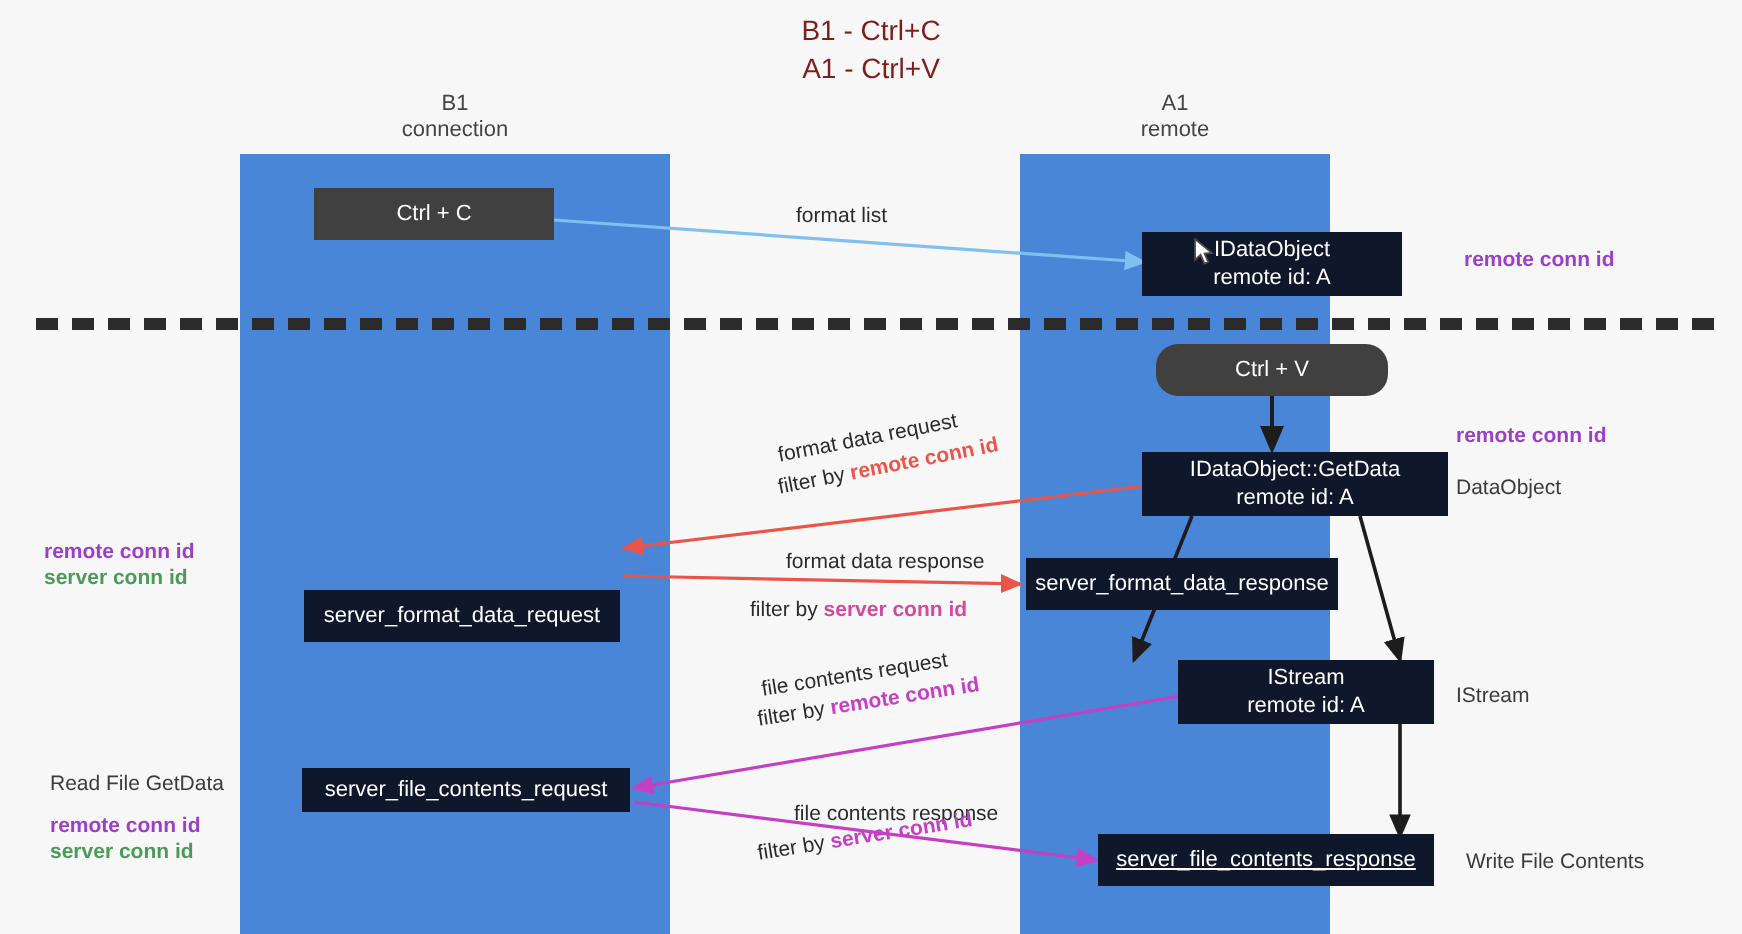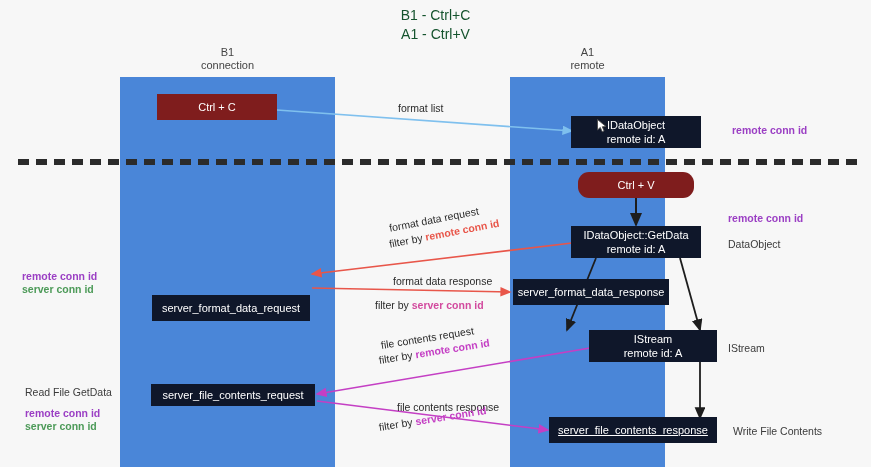--- a/index.html
+++ b/index.html
@@ -20,21 +20,21 @@
     background: #4a86d8;
   }
   #lane-b1 { left: 120px; top: 77px; width: 215px; height: 390px; }
   #lane-a1 { left: 510px; top: 77px; width: 155px; height: 390px; }
 
   .title {
     position: absolute;
     left: 0; right: 0; top: 6px;
     text-align: center;
     font-size: 14px;
-    color: #14532d;
+    color: #7f1d1d;
     line-height: 19px;
     white-space: pre;
   }
   .lane-head {
     position: absolute;
     text-align: center;
     font-size: 11px;
     color: #444;
     line-height: 13px;
     white-space: pre;
@@ -49,21 +49,21 @@
     flex-direction: column;
     align-items: center;
     justify-content: center;
     color: #ffffff;
     font-size: 11px;
     line-height: 14px;
     text-align: center;
     white-space: pre;
   }
   .node.orange { background: #0f172a; }
-  .node.green  { background: #7f1d1d; }
+  .node.green  { background: #404040; }
 
   .side-label {
     position: absolute;
     font-size: 10.5px;
     line-height: 14px;
     white-space: pre;
   }
   .lbl-purple { color: #9b3fc4; font-weight: bold; }
   .lbl-green  { color: #4c9a58; font-weight: bold; }
   .lbl-dark   { color: #3b3b3b; }
@@ -149,21 +149,21 @@
 
   <div class="node orange" id="n-idataobject" style="left:571px; top:116px; width:130px; height:32px;">IDataObject
 remote id: A</div>
 
   <svg class="cursor-icon" style="left:597px; top:119px;" viewBox="0 0 11 14">
     <path d="M0.5,0.5 L0.5,11 L3.3,8.4 L5.2,12.8 L7.1,12 L5.3,7.8 L9,7.5 z" fill="#ffffff" stroke="#4a4a4a" stroke-width="0.9"></path>
   </svg>
 
   <div class="node green" id="n-ctrl-v" style="left:578px; top:172px; width:116px; height:26px;border-radius:11px;">Ctrl + V</div>
 
-  <div class="node orange" id="n-getdata" style="left:571px; top:226px; width:130px; height:32px;">IDataObject::GetData
+  <div class="node orange" id="n-getdata" style="left:571px; top:226px; width:153px; height:32px;">IDataObject::GetData
 remote id: A</div>
 
   <div class="node orange" id="n-sfdreq" style="left:152px; top:267px; width:158px; height:26px;margin-top:28px;">server_format_data_request</div>
 
   <div class="node orange" id="n-sfdres" style="left:513px; top:279px; width:156px; height:26px;">server_format_data_response</div>
 
   <div class="node orange" id="n-istream" style="left:589px; top:330px; width:128px; height:32px;">IStream
 remote id: A</div>
 
   <div class="node orange" id="n-sfcreq" style="left:151px; top:384px; width:164px; height:22px;text-align:center;">server_file_contents_request</div>

